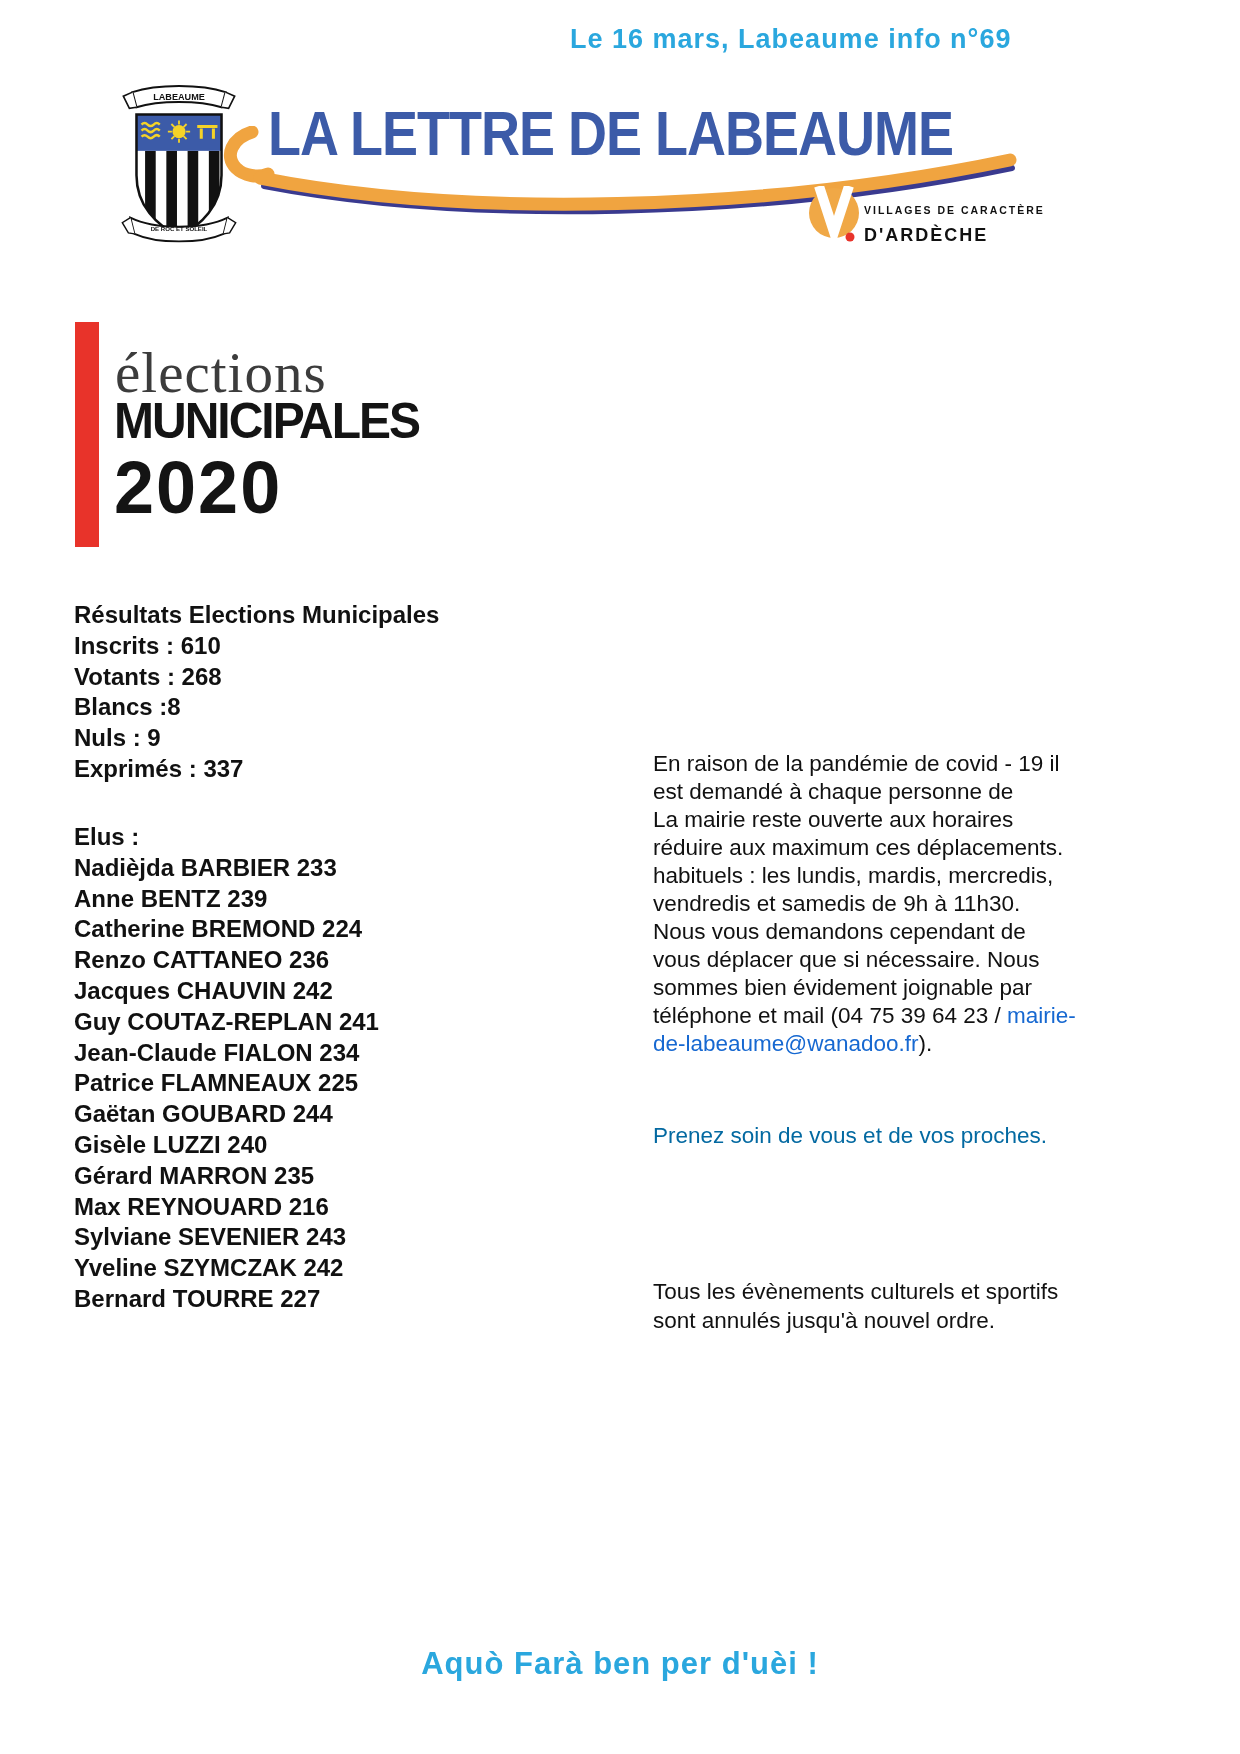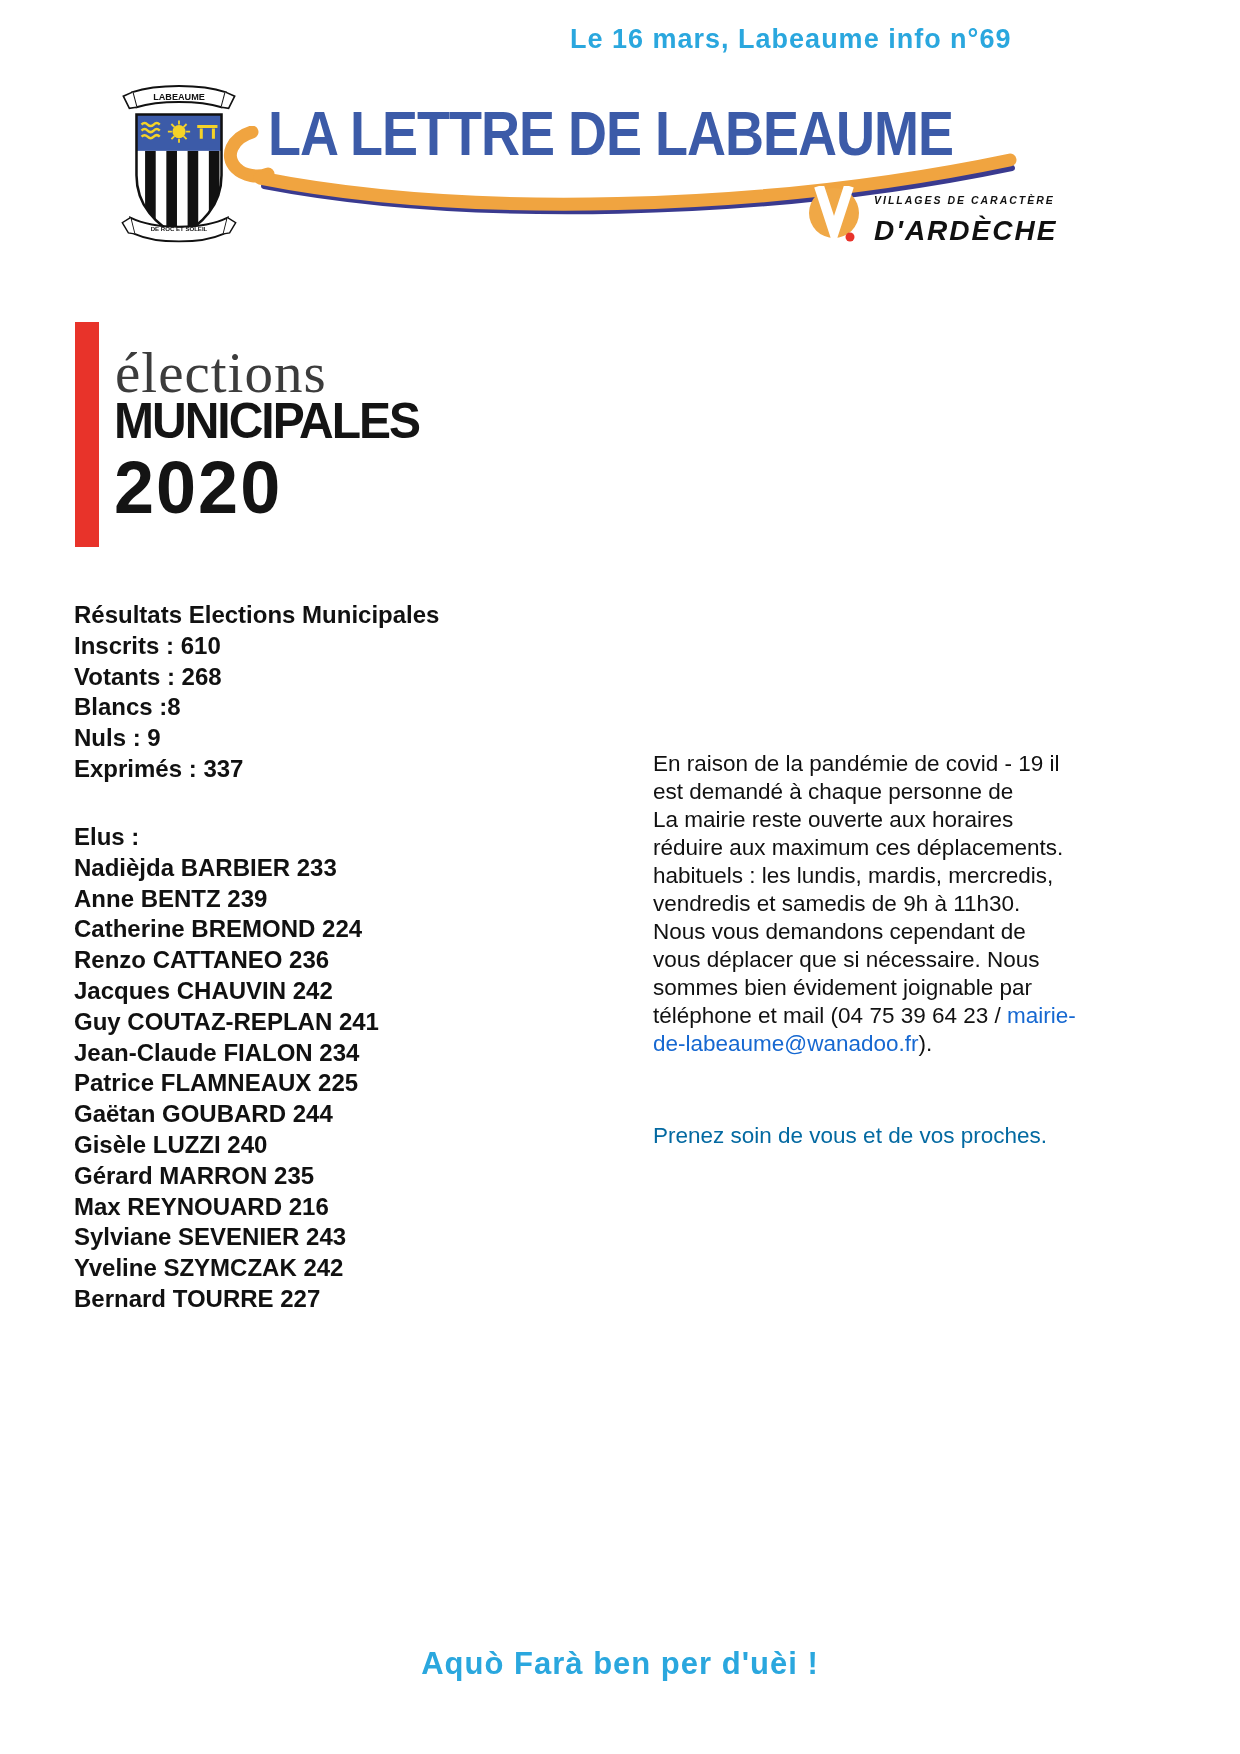--- a/index.html
+++ b/index.html
@@ -10,24 +10,24 @@
   
   .issue-line{left:570px;top:24px;font-size:27px;font-weight:bold;color:#2aa7de;
               letter-spacing:1px;white-space:nowrap;}
 
   
   .crest{left:112px;top:82px;}
   .masthead-title{left:268px;top:96px;font-size:54px;font-weight:bold;color:#3c5ba8;
                   letter-spacing:-1px;transform:scaleY(1.18);transform-origin:left top;
                   white-space:nowrap;}
   .swoosh{left:222px;top:126px;}
-  .partner{left:806px;top:186px;display:flex;gap:10px;align-items:flex-start;font-style:italic;}
+  .partner{left:806px;top:186px;display:flex;align-items:flex-end;}
   .partner .ptexts{margin-top:8px;}
   .partner .p1{font-size:10.5px;font-weight:bold;letter-spacing:2px;color:#111;white-space:nowrap;}
-  .partner .p2{font-size:28px;font-weight:bold;letter-spacing:2px;color:#111;margin-top:9px;white-space:nowrap;}
+  .partner .p2{font-size:18px;font-weight:bold;letter-spacing:2px;color:#111;margin-top:9px;white-space:nowrap;}
 
   
   .elect-bar{left:75px;top:322px;width:24px;height:225px;background:#e8332a;}
   .elect-l1{left:115px;top:340px;font-size:57px;color:#3c3c3c;letter-spacing:1px;font-family:Liberation Serif, serif;}
   .elect-l2{left:114px;top:392px;font-size:48px;font-weight:bold;color:#141414;letter-spacing:-2px;
             transform:scaleY(1.05);transform-origin:left top;}
   .elect-l3{left:114px;top:446px;font-size:72px;font-weight:bold;color:#141414;letter-spacing:2px;
             transform:scaleY(1.02);transform-origin:left top;}
 
   
@@ -170,16 +170,17 @@
     <div class="nline">sommes bien évidement joignable par</div>
     <div class="nline">
       <span>téléphone et mail (04 75 39 64 23 / </span><a class="email">mairie-</a>
     </div>
     <div class="nline">
       <a class="email">de-labeaume@wanadoo.fr</a><span>).</span>
     </div>
   </div>
 
   <div class="abs care">Prenez soin de vous et de vos proches.</div>
+  <div class="abs events">Tous les évènements culturels et sportifs sont annulés jusqu'à nouvel ordre.</div>
 
   <div class="abs footer-motto">Aquò Farà ben per d'uèi !</div>
 
 </div>
 
 </body></html>

